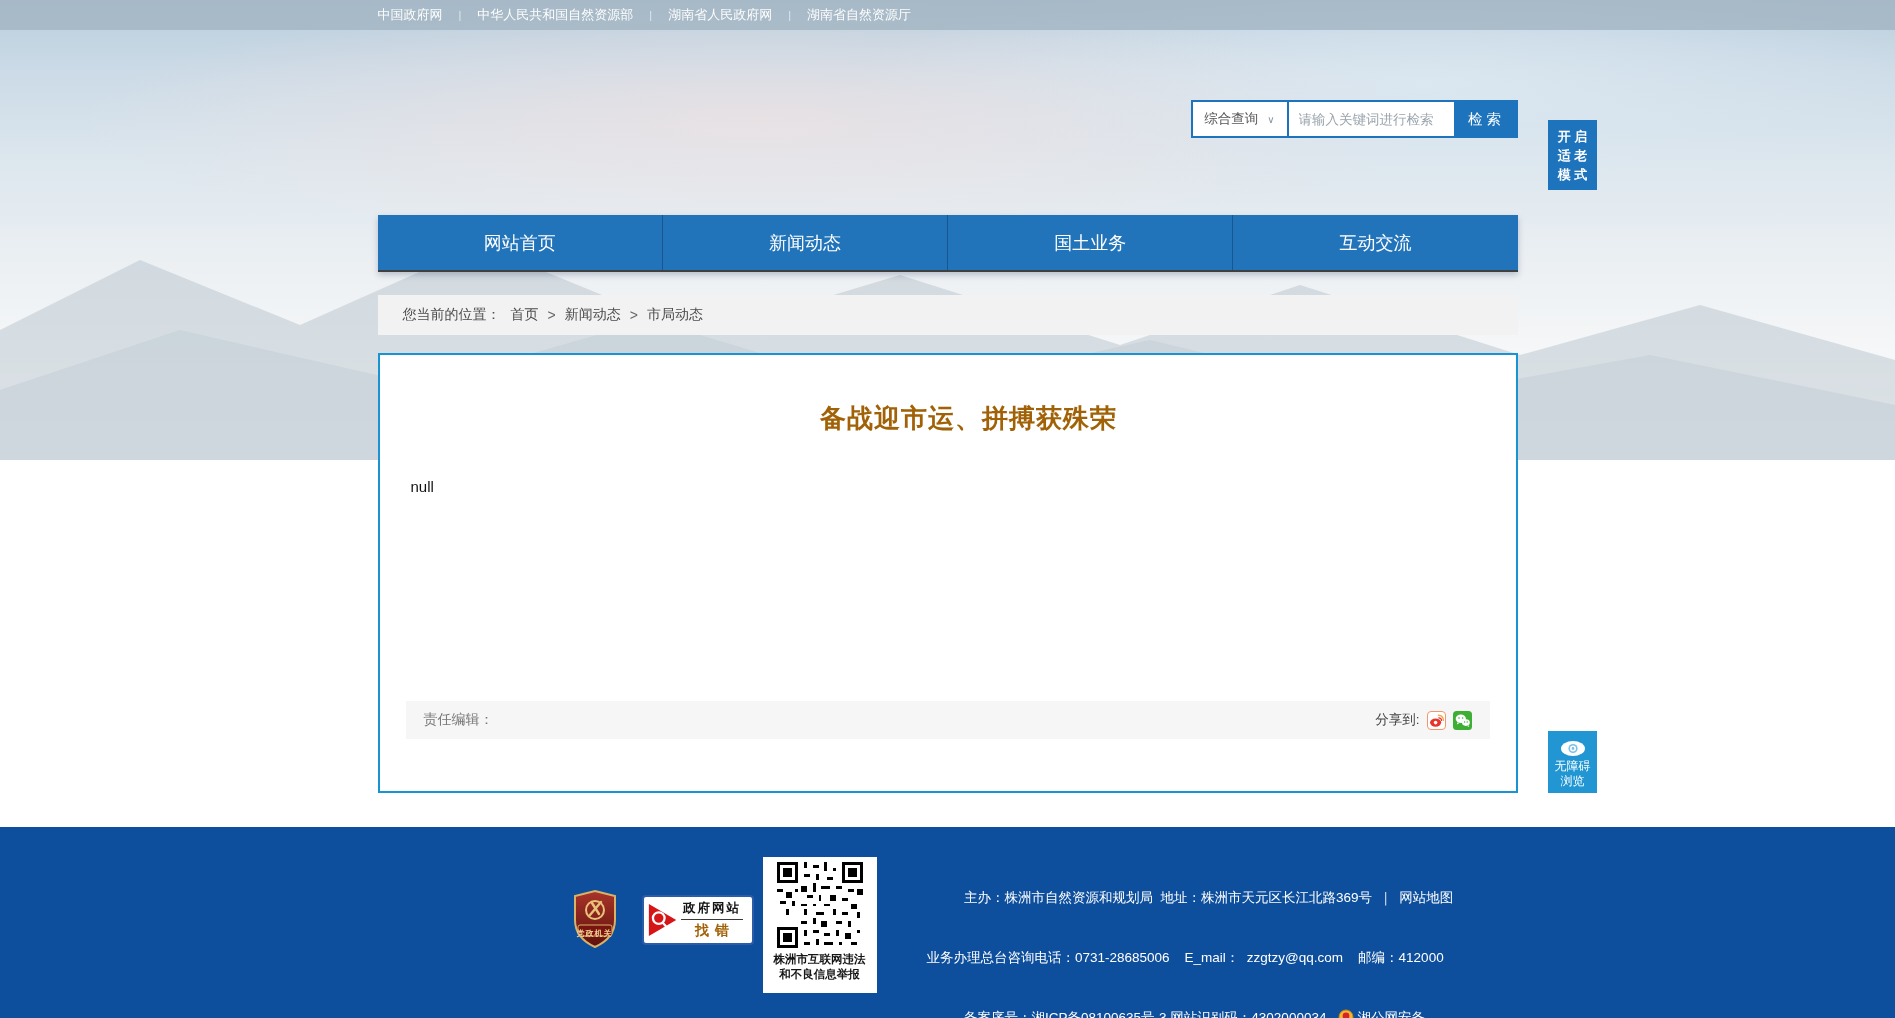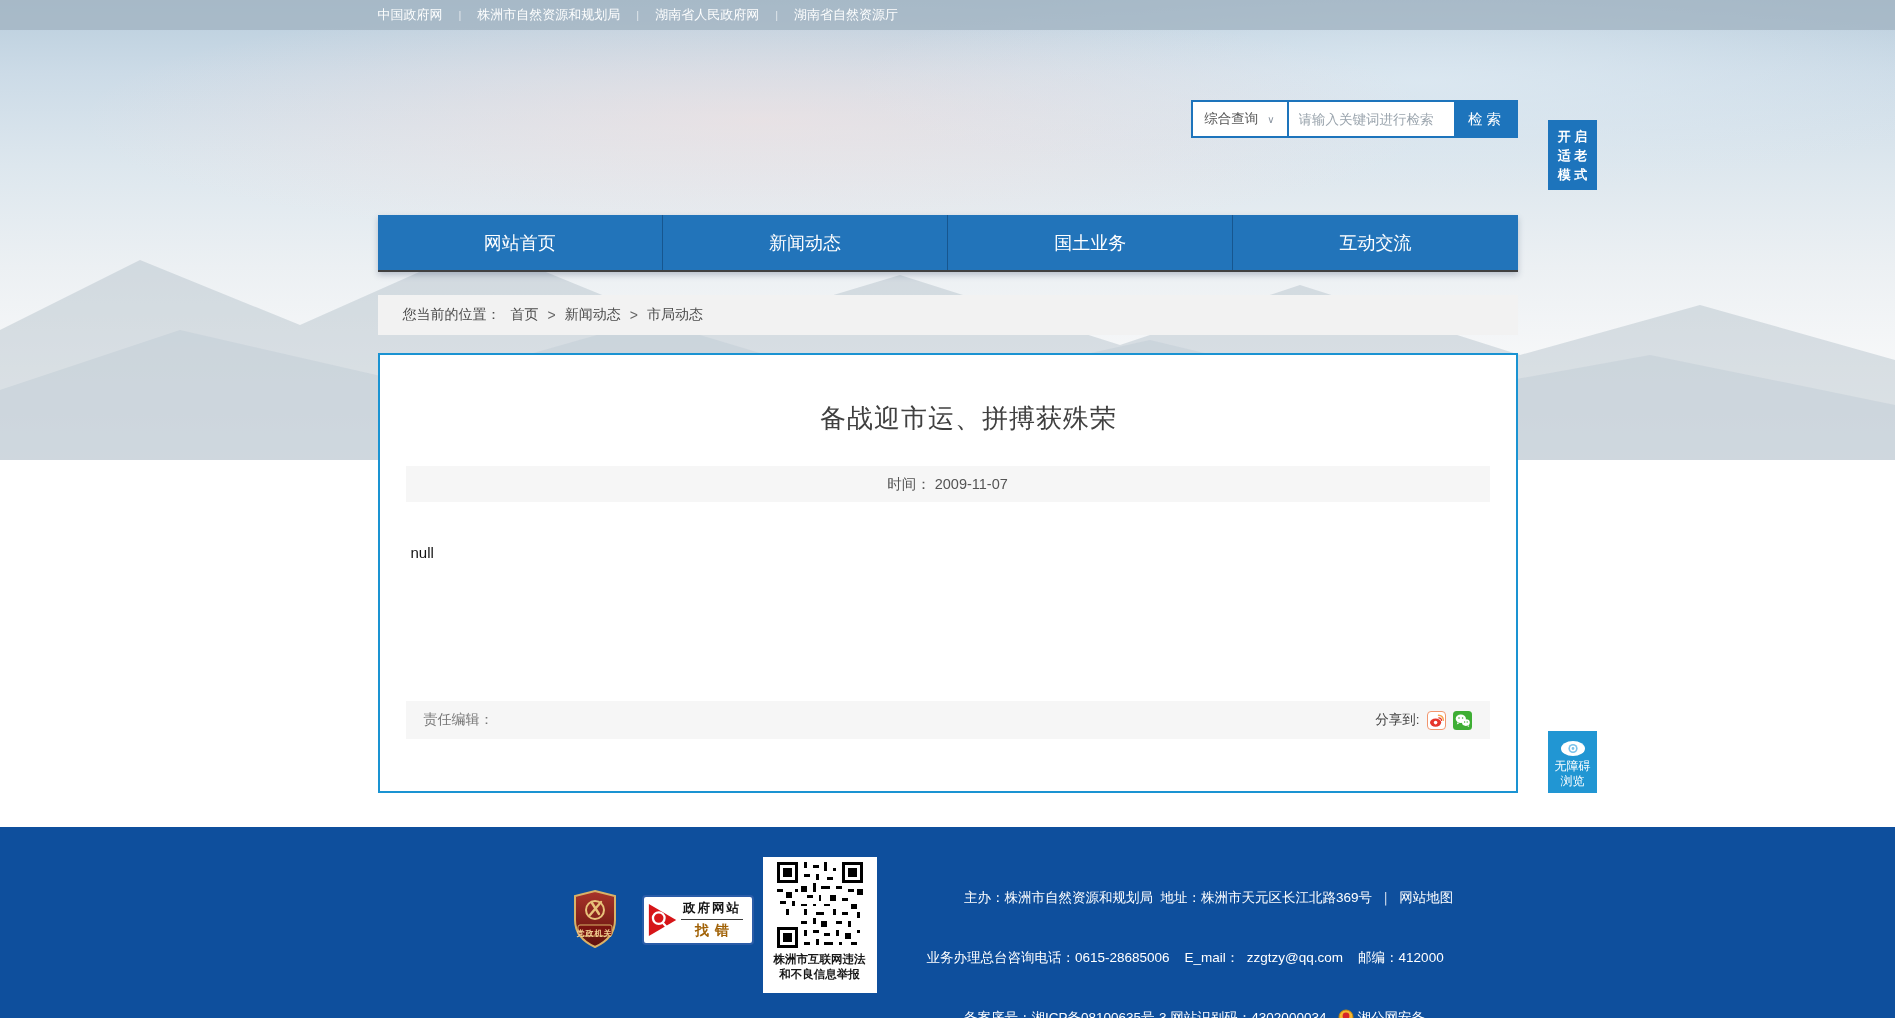--- a/index.html
+++ b/index.html
@@ -44,21 +44,21 @@
   .nav-item:last-child{border-right:none;}
 
   
   .breadcrumb{position:absolute;top:295px;left:50%;transform:translateX(-50%);width:1140px;height:40px;background:#f2f2f2;display:flex;align-items:center;padding-left:25px;box-sizing:border-box;font-size:14px;color:#4c4c4c;}
   .breadcrumb a{color:#4c4c4c;text-decoration:none;cursor:pointer;}
   .breadcrumb .bsep{margin:0 9px;color:#666;}
   .breadcrumb .blabel{margin-right:10px;}
 
   
   .article{position:absolute;top:353px;left:50%;transform:translateX(-50%);width:1140px;height:440px;background:#fff;border:2px solid #1a93d2;box-sizing:border-box;}
-  .article-title{margin:46px 0 0;text-align:center;font-size:26px;color:#404040;font-weight:normal;letter-spacing:1px;padding-left:42px;}
+  .article-title{margin:46px 0 0;text-align:center;font-size:26px;color:#a16207;font-weight:bold;letter-spacing:1px;padding-left:42px;}
   .time-strip{margin:30px 26px 0;height:36px;background:#f6f6f6;display:flex;align-items:center;justify-content:center;font-size:14.5px;color:#555;}
   .time-strip .tv{margin-left:4px;}
   .article-body{margin:42px 12px 0 31px;font-size:15px;color:#111;}
   .editor-strip{position:absolute;left:26px;right:26px;bottom:52px;height:38px;background:#f6f6f6;display:flex;align-items:center;justify-content:space-between;padding:0 18px;box-sizing:border-box;}
   .editor-label{font-size:14px;color:#777;}
   .share{display:flex;align-items:center;gap:7px;font-size:13.5px;color:#444;}
   .share .icon{display:inline-flex;cursor:pointer;}
 
   
   .access-btn{position:absolute;left:1548px;top:731px;width:49px;height:62px;background:#2196d3;color:#fff;border:none;font-size:12px;line-height:15px;text-align:center;cursor:pointer;padding:0;font-family:inherit;}
@@ -93,21 +93,21 @@
     <svg viewBox="0 0 1895 260" preserveAspectRatio="none">
       <path d="M0 130 L140 60 L300 125 L480 45 L700 135 L900 75 L1120 145 L1300 85 L1520 155 L1700 105 L1895 160 L1895 260 L0 260 Z" fill="#aab8c4" opacity="0.40"></path>
       <path d="M0 190 L180 130 L420 185 L650 120 L900 195 L1150 140 L1400 200 L1650 155 L1895 205 L1895 260 L0 260 Z" fill="#c3ced7" opacity="0.55"></path>
     </svg>
   </div>
 
   <div class="topbar">
     <div class="topbar-inner">
       <a>中国政府网</a>
       <span class="sep">|</span>
-      <a>株洲市自然资源和规划局</a>
+      <a>中华人民共和国自然资源部</a>
       <span class="sep">|</span>
       <a>湖南省人民政府网</a>
       <span class="sep">|</span>
       <a>湖南省自然资源厅</a>
     </div>
   </div>
 
   <div class="header-inner">
     <div class="searchbar">
       <div class="search-select">
@@ -138,24 +138,20 @@
     <span class="blabel">您当前的位置：</span>
     <a>首页</a>
     <span class="bsep">&gt;</span>
     <a>新闻动态</a>
     <span class="bsep">&gt;</span>
     <a>市局动态</a>
   </div>
 
   <div class="article">
     <h1 class="article-title">备战迎市运、拼搏获殊荣</h1>
-    <div class="time-strip">
-      <span>时间：</span>
-      <span class="tv">2009-11-07</span>
-    </div>
     <div class="article-body">null</div>
     <div class="editor-strip">
       <span class="editor-label">责任编辑：</span>
       <div class="share">
         <span>分享到:</span>
         <span class="icon">
           <svg width="19" height="19" viewBox="0 0 19 19">
             <rect x="0.5" y="0.5" width="18" height="18" rx="3.5" fill="#fff" stroke="#f2966e"></rect>
             <ellipse cx="8.6" cy="11.6" rx="5.6" ry="4.2" fill="#e6362c"></ellipse>
             <circle cx="8.6" cy="11.6" r="1.8" fill="#fff"></circle>
@@ -291,21 +287,21 @@
           </g>
         </svg>
         <div class="qr-caption">株洲市互联网违法</div>
         <div class="qr-caption">和不良信息举报</div>
       </div>
 
       <div class="footer-text">
         <div class="f-line">
           <span>主办：株洲市自然资源和规划局  地址：株洲市天元区长江北路369号</span><span class="fdiv">｜</span><a>网站地图</a>
         </div>
-        <div class="f-line">业务办理总台咨询电话：0615-28685006    E_mail：  zzgtzy@qq.com    邮编：412000</div>
+        <div class="f-line">业务办理总台咨询电话：0731-28685006    E_mail：  zzgtzy@qq.com    邮编：412000</div>
         <div class="f-line">
           <span>备案序号：湘ICP备08100635号-3 网站识别码：4302000034</span><span class="police-icon"><svg width="16" height="16" viewBox="0 0 16 16">
                 <circle cx="8" cy="8" r="7" fill="#f5b731" stroke="#c8860a"></circle>
                 <circle cx="8" cy="7" r="3.4" fill="#d6252a"></circle>
                 <path d="M3 11 Q8 14 13 11 L13 13 Q8 15.5 3 13 Z" fill="#27559c"></path>
               </svg></span><a>湘公网安备 43021102000082号</a>
         </div>
 
       </div>
 

